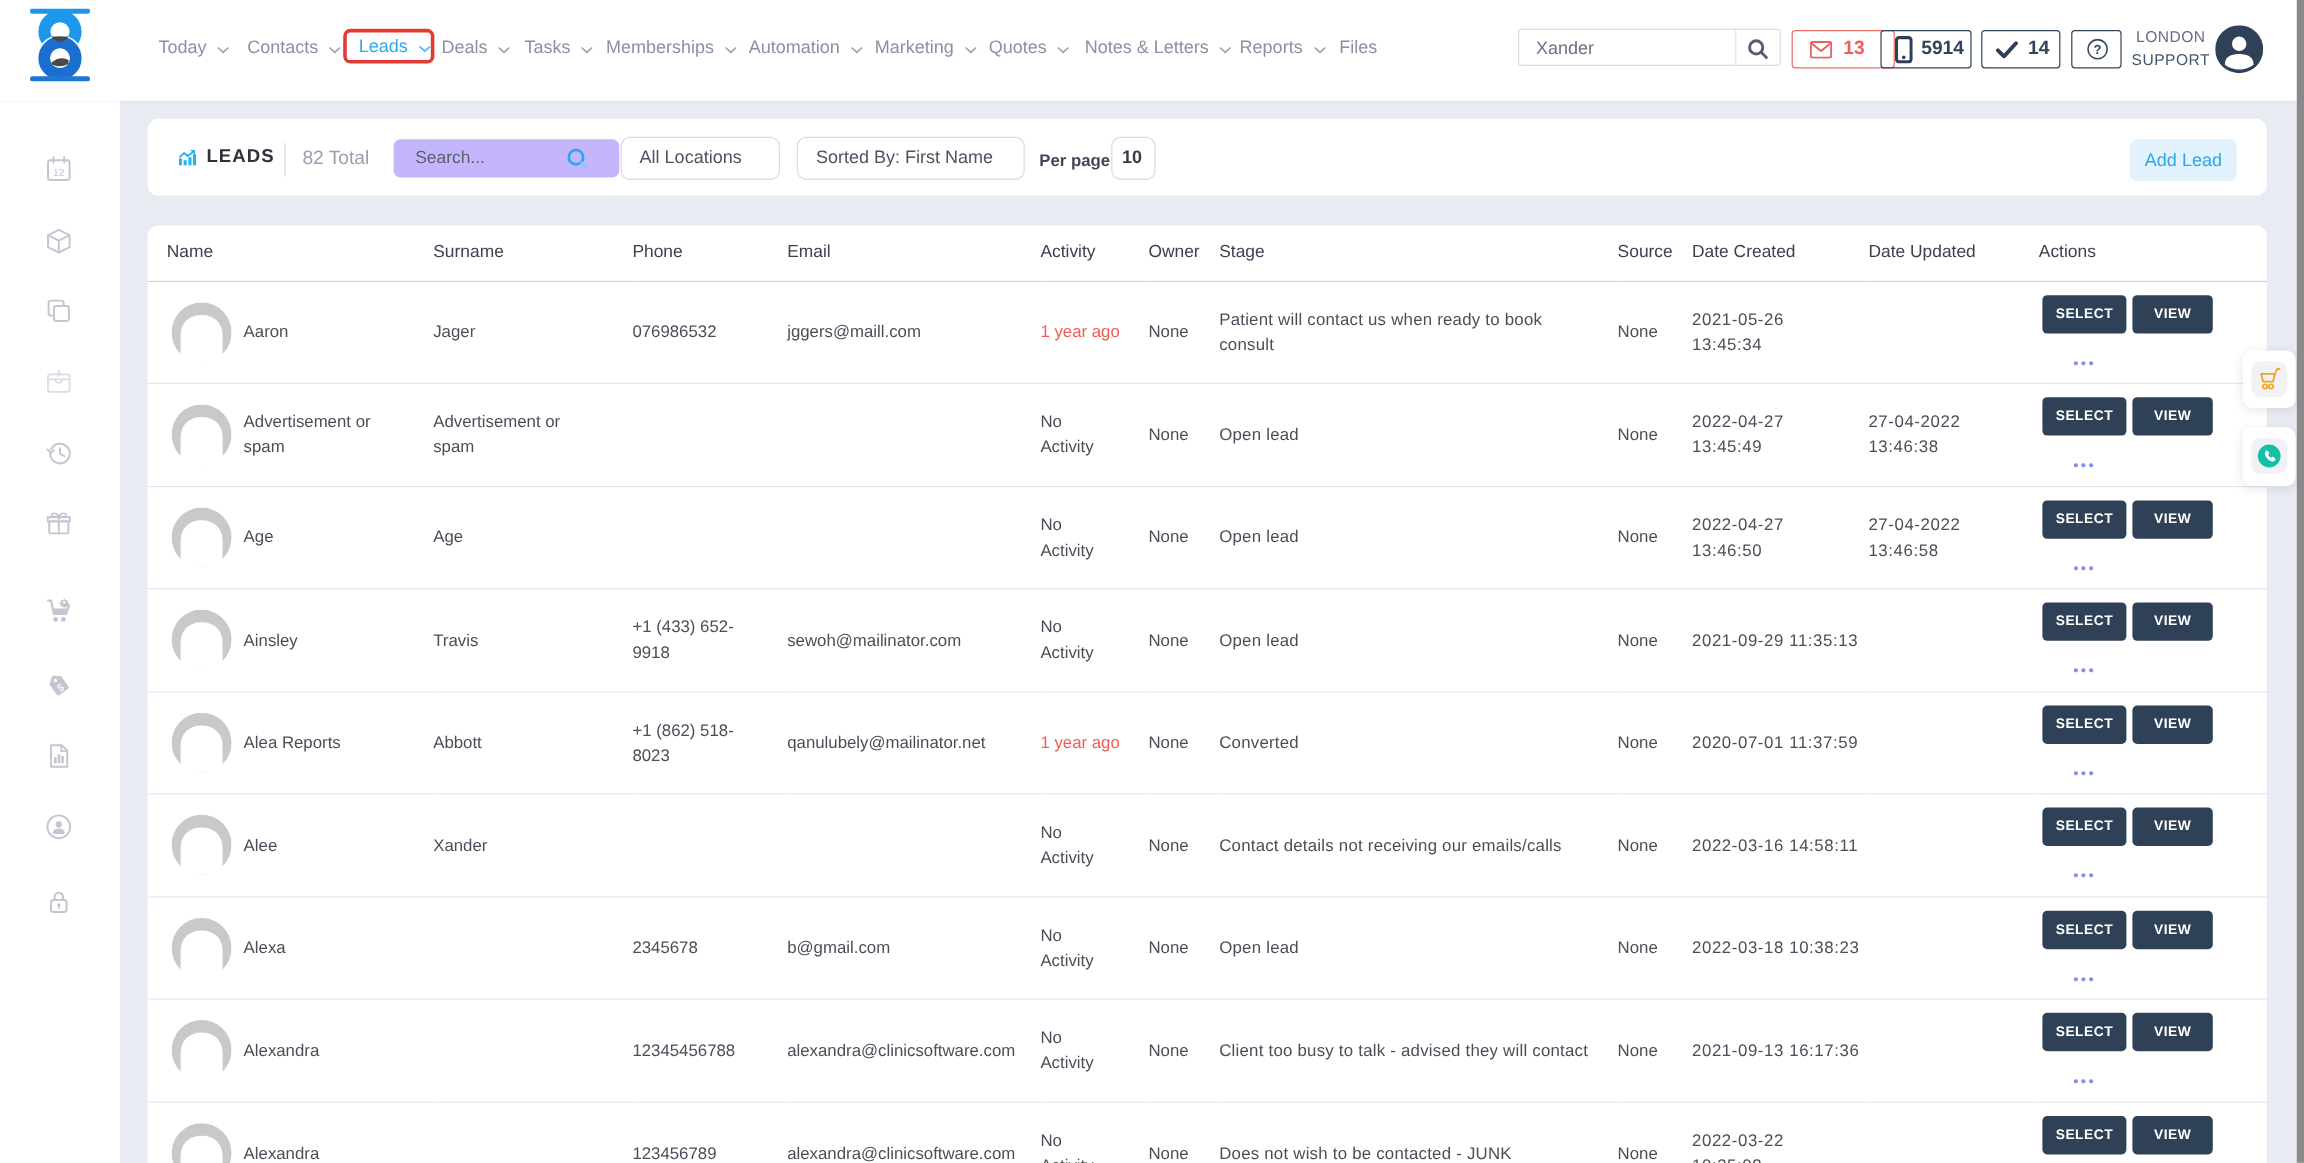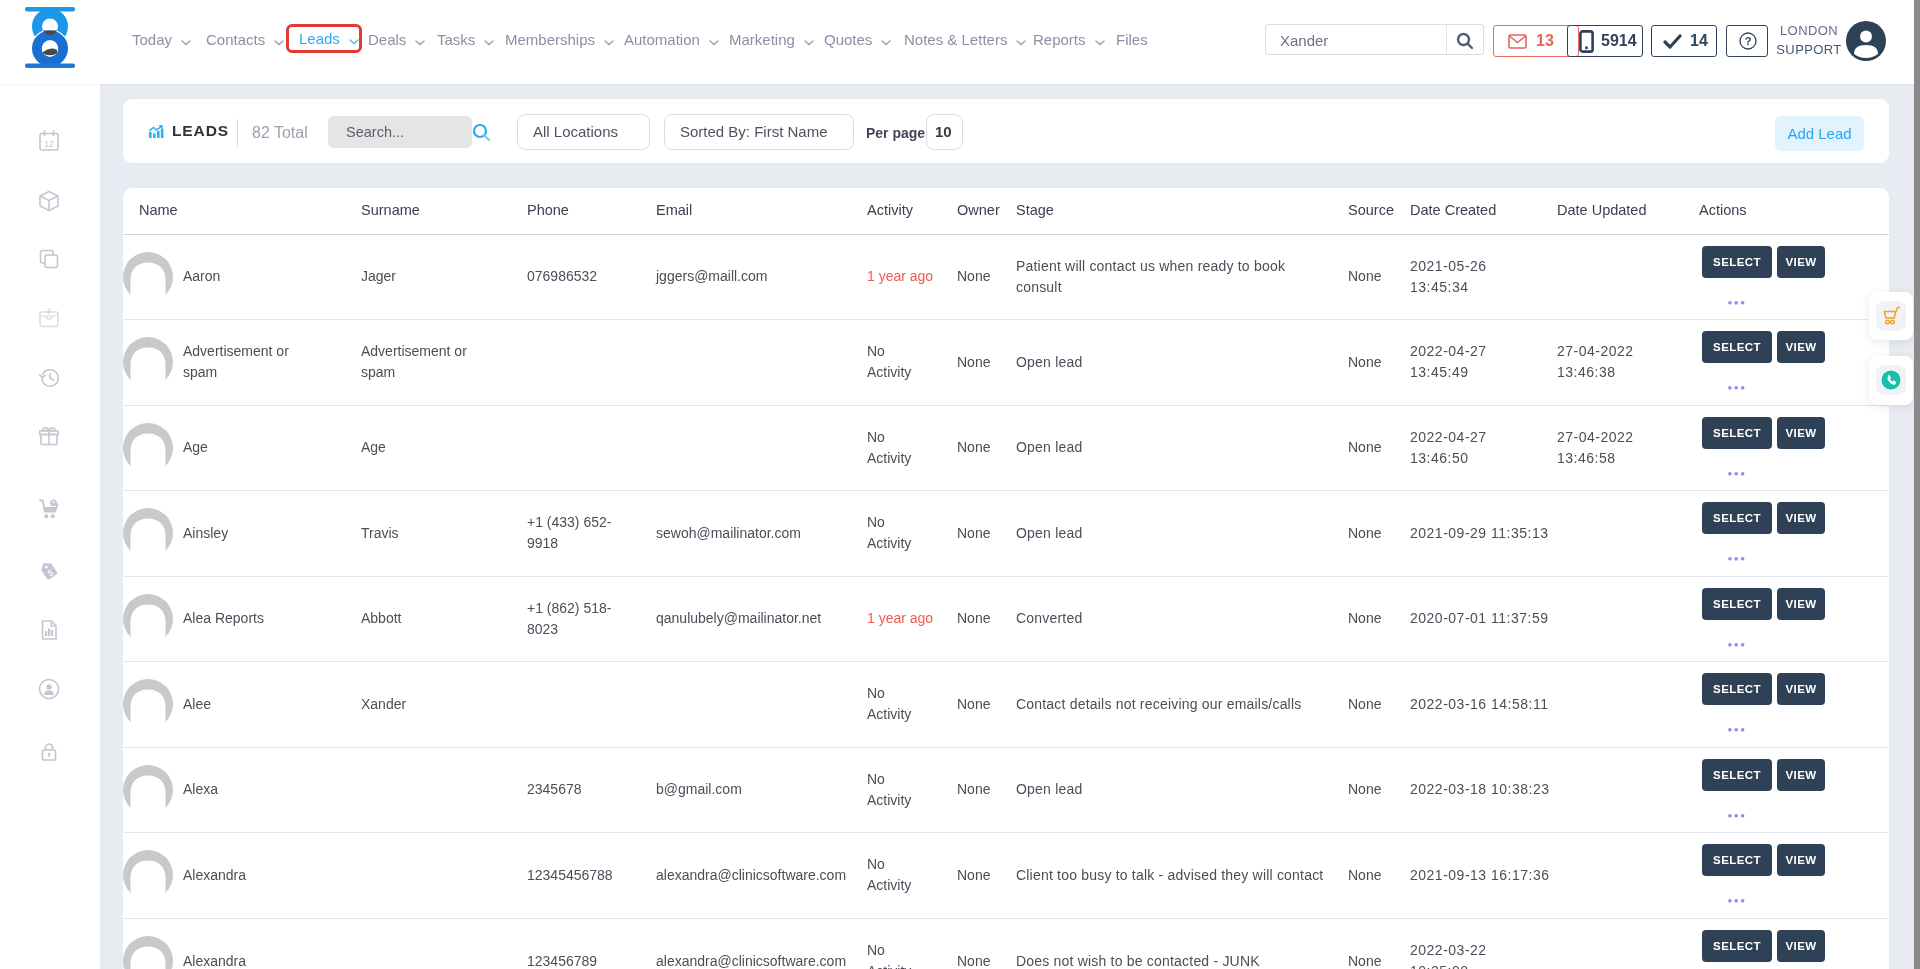--- a/index.html
+++ b/index.html
@@ -20,39 +20,39 @@
 .badge.red { border-color:#e96b63; color:#e9625b; }
 .who { position:absolute; left:1774px; top:22px; width:70px; text-align:center; line-height:18.5px; font-size:13px; }
 .who .l1 { color:#6c6886; letter-spacing:.4px; }
 .who .l2 { color:#41586f; letter-spacing:.4px; }
 .avatar-top { position:absolute; left:1846px; top:21px; width:40px; height:40px; }
 
 .fcard { position:absolute; left:123px; top:99px; width:1766px; height:64px; background:#fff; border-radius:9px; }
 .fcard .leads-t { position:absolute; left:49px; top:23px; font-size:15.5px; font-weight:bold; letter-spacing:0.9px; color:#30313a; }
 .vdiv { position:absolute; left:114px; top:20px; width:1px; height:28px; background:#d9dce3; }
 .total { position:absolute; left:129px; top:25px; font-size:16px; color:#9aa0af; }
-.fsearch { position:absolute; left:205px; top:17px; width:144px; height:32px; background:#e5e5e5; border-radius:6px; }
+.fsearch { position:absolute; left:205px; top:17px; width:188px; height:32px; background:#c4b5fd; border-radius:6px; }
 .fsearch .ph { position:absolute; left:18px; top:8px; font-size:14.5px; color:#596070; }
 .selbox { position:absolute; top:15px; height:36px; border:1px solid #d9dce6; border-radius:8px; background:#fff; font-size:15px; color:#4e5362; }
 .perpage { position:absolute; left:743px; top:26px; font-size:14px; font-weight:bold; color:#41465a; }
 .addlead { position:absolute; left:1652px; top:17px; width:89px; height:35px; background:#e2f3fd; border-radius:6px; text-align:center; line-height:35px; font-size:15px; color:#2aa6f0; }
 
 .tcard { position:absolute; left:123px; top:188px; width:1766px; height:880px; background:#fff; border-radius:9px 9px 0 0; }
 table { border-collapse:collapse; table-layout:fixed; width:1766px; font-size:14px; color:#4b4e58; line-height:21px; }
 th { font-size:14.5px; font-weight:normal; color:#3c4050; text-align:left; height:46px; vertical-align:middle; border-bottom:1px solid #cfd3dc; }
 td { vertical-align:middle; }
 tr.row { height:85.5px; border-top:1px solid #e4e6ed; }
 tr.row:first-child { border-top:none; }
-.namecell { display:flex; align-items:center; padding-left:0; }
+.namecell { display:flex; align-items:center; padding-left:20px; }
 .namecell .av { width:50px; height:50px; flex:none; margin-right:10px; }
 .red-t { color:#f15b52; }
 .btns { padding-top:11px; }
 .btn { display:inline-block; height:32px; line-height:32px; background:#2f4156; color:#fff; font-size:11.5px; font-weight:bold; letter-spacing:.4px; text-align:center; border-radius:4px; vertical-align:top; }
 .btn.select { width:70px; margin-right:5px; margin-left:3px; }
-.btn.view { width:48px; }
+.btn.view { width:67px; }
 .dots { width:70px; margin-left:3px; text-align:center; color:#8a90ea; font-size:8px; letter-spacing:1.5px; margin-top:14px; }
 
 .sicon { position:absolute; left:37px; }
 
 .float1 { position:absolute; left:1869px; top:292px; width:44px; height:48px; background:#fff; border-radius:8px; box-shadow:0 2px 8px rgba(60,70,100,.12); z-index:6; }
 .float1 .tile { position:absolute; left:7px; top:9px; width:30px; height:30px; background:#f1f2f6; border-radius:8px; }
 .float2 { position:absolute; left:1869px; top:356px; width:44px; height:49px; background:#fff; border-radius:8px; box-shadow:0 2px 8px rgba(60,70,100,.12); z-index:6; }
 .float2 .tile { position:absolute; left:7px; top:9px; width:30px; height:30px; background:#f1f2f6; border-radius:8px; }
 </style>
 </head>

